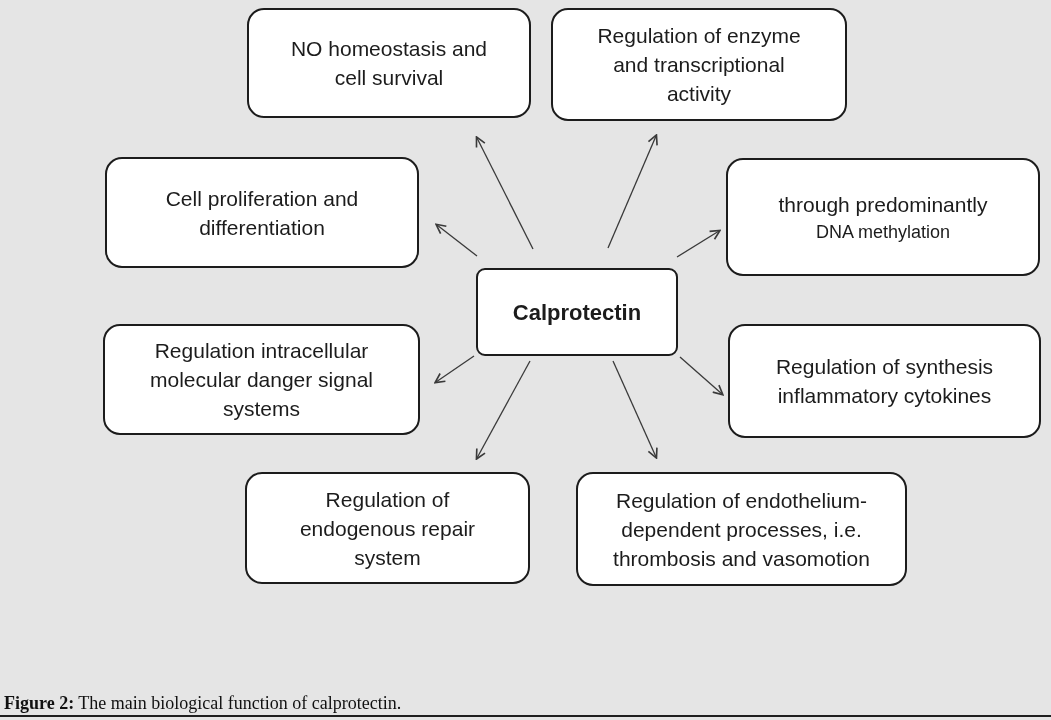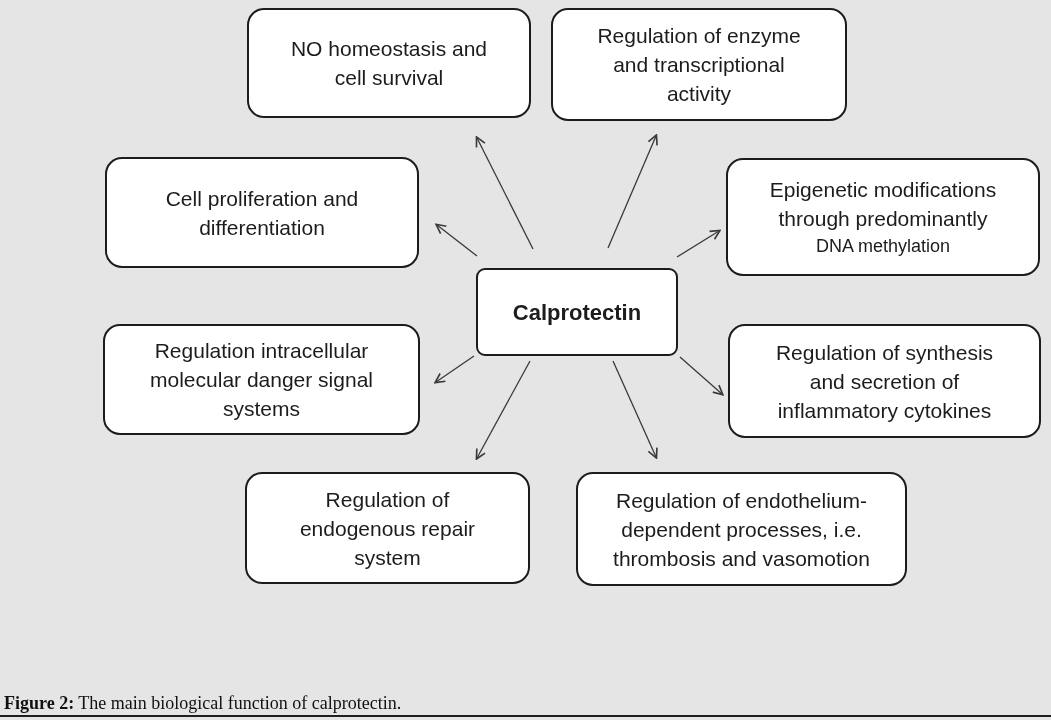--- a/index.html
+++ b/index.html
@@ -102,42 +102,40 @@
 
   <div class="node" style="left:105px; top:157px; width:314px; height:111px;">
     <div class="node-text">
         <span class="ln">Cell proliferation and</span>
         <span class="ln">differentiation</span>
       </div>
   </div>
 
   <div class="node" style="left:726px; top:158px; width:314px; height:118px;">
     <div class="node-text">
-        <span class="ln">Epigenetic modifications</span>
         <span class="ln">through predominantly</span>
         <span class="ln small">DNA methylation</span>
       </div>
   </div>
 
   <div class="node center" style="left:476px; top:268px; width:202px; height:88px;">
     <span>Calprotectin</span>
   </div>
 
   <div class="node" style="left:103px; top:324px; width:317px; height:111px;">
     <div class="node-text">
         <span class="ln">Regulation intracellular</span>
         <span class="ln">molecular danger signal</span>
         <span class="ln">systems</span>
       </div>
   </div>
 
   <div class="node" style="left:728px; top:324px; width:313px; height:114px;">
     <div class="node-text">
         <span class="ln">Regulation of synthesis</span>
-        <span class="ln">and secretion of</span>
         <span class="ln">inflammatory cytokines</span>
       </div>
   </div>
 
   <div class="node" style="left:245px; top:472px; width:285px; height:112px;">
     <div class="node-text">
         <span class="ln">Regulation of</span>
         <span class="ln">endogenous repair</span>
         <span class="ln">system</span>
       </div>

